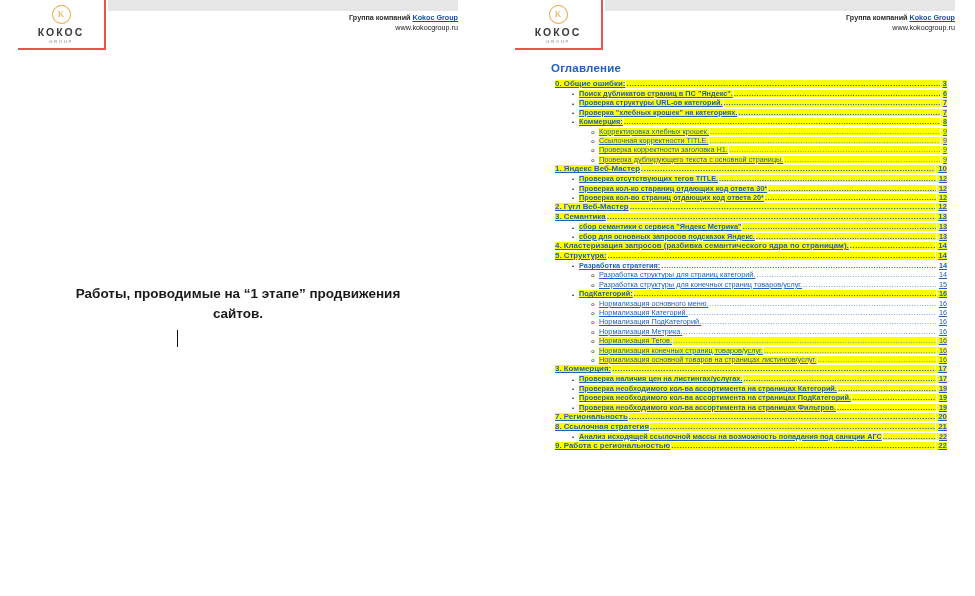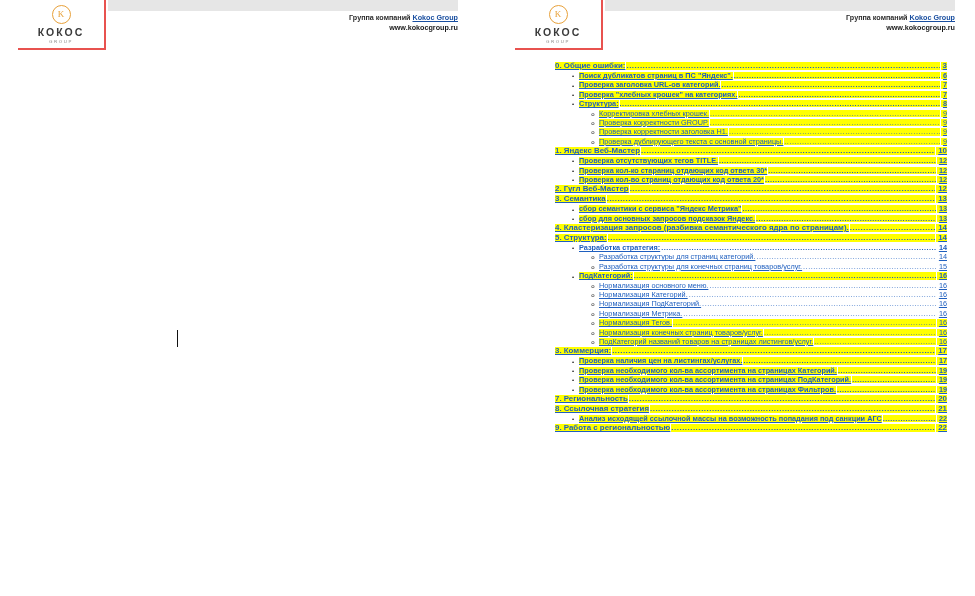--- a/index.html
+++ b/index.html
@@ -91,21 +91,21 @@
     color: #2b2b2b;
     line-height: 1.45;
     font-weight: bold;
   }
   .header-right a {
     color: #1a4fa0;
     text-decoration: underline;
   }
   .header-right .url {
     color: #1a1a1a;
-    font-weight: bold;
+    font-weight: normal;
   }
 
   
   .left-body {
     position: relative;
     height: 544px;
   }
   .doc-title {
     position: absolute;
     top: 232px;
@@ -196,20 +196,21 @@
       </div>
       <div class="header-right">
         <div>
           <span>Группа компаний</span>
           <a href="#">Kokoc Group</a>
         </div>
         <div class="url">www.kokocgroup.ru</div>
       </div>
     </div>
     <div class="left-body">
+      <div class="doc-title">Работы, проводимые на “1 этапе” продвижения сайтов.</div>
       <div class="caret"></div>
     </div>
   </div>
 
   <div class="page right">
     <div class="page-header">
       <div class="header-gray"></div>
       <div class="logo-box">
         <div class="logo-mark">K</div>
         <div class="logo-name">КОКОС</div>
@@ -218,59 +219,60 @@
       <div class="header-right">
         <div>
           <span>Группа компаний</span>
           <a href="#">Kokoc Group</a>
         </div>
         <div class="url">www.kokocgroup.ru</div>
       </div>
     </div>
 
     <div class="toc">
+      <div class="toc-heading">Оглавление</div>
       <div id="toc-list">
           <div class="toc-row lvl0 hl">
             <span class="label">0. Общие ошибки:</span>
             <span class="dots">............................................................................................................................................................................................................................</span>
             <span class="pg">3</span>
           </div>
           <div class="toc-row lvl1 hl">
             <span class="bullet sq">•</span>
             <span class="label">Поиск дубликатов страниц в ПС "Яндекс".</span>
             <span class="dots">............................................................................................................................................................................................................................</span>
             <span class="pg">6</span>
           </div>
           <div class="toc-row lvl1 hl">
             <span class="bullet sq">•</span>
-            <span class="label">Проверка заголовка URL-ов категорий.</span>
+            <span class="label">Проверка структуры URL-ов категорий.</span>
             <span class="dots">............................................................................................................................................................................................................................</span>
             <span class="pg">7</span>
           </div>
           <div class="toc-row lvl1 hl">
             <span class="bullet sq">•</span>
             <span class="label">Проверка "хлебных крошек" на категориях.</span>
             <span class="dots">............................................................................................................................................................................................................................</span>
             <span class="pg">7</span>
           </div>
           <div class="toc-row lvl1 hl">
             <span class="bullet sq">•</span>
-            <span class="label">Структура:</span>
+            <span class="label">Коммерция:</span>
             <span class="dots">............................................................................................................................................................................................................................</span>
             <span class="pg">8</span>
           </div>
           <div class="toc-row lvl2 hl">
             <span class="bullet circ">o</span>
             <span class="label">Корректировка хлебных крошек.</span>
             <span class="dots">............................................................................................................................................................................................................................</span>
             <span class="pg">9</span>
           </div>
           <div class="toc-row lvl2 hl">
             <span class="bullet circ">o</span>
-            <span class="label">Проверка корректности GROUP.</span>
+            <span class="label">Ссылочная корректности TITLE.</span>
             <span class="dots">............................................................................................................................................................................................................................</span>
             <span class="pg">9</span>
           </div>
           <div class="toc-row lvl2 hl">
             <span class="bullet circ">o</span>
             <span class="label">Проверка корректности заголовка H1.</span>
             <span class="dots">............................................................................................................................................................................................................................</span>
             <span class="pg">9</span>
           </div>
           <div class="toc-row lvl2 hl">
@@ -389,21 +391,21 @@
             <span class="pg">16</span>
           </div>
           <div class="toc-row lvl2 hl">
             <span class="bullet circ">o</span>
             <span class="label">Нормализация конечных страниц товаров/услуг.</span>
             <span class="dots">............................................................................................................................................................................................................................</span>
             <span class="pg">16</span>
           </div>
           <div class="toc-row lvl2 hl">
             <span class="bullet circ">o</span>
-            <span class="label">ПодКатегорий названий товаров на страницах листингов/услуг.</span>
+            <span class="label">Нормализация основной товаров на страницах листингов/услуг.</span>
             <span class="dots">............................................................................................................................................................................................................................</span>
             <span class="pg">16</span>
           </div>
           <div class="toc-row lvl0 hl">
             <span class="label">3. Коммерция:</span>
             <span class="dots">............................................................................................................................................................................................................................</span>
             <span class="pg">17</span>
           </div>
           <div class="toc-row lvl1 hl">
             <span class="bullet sq">•</span>

